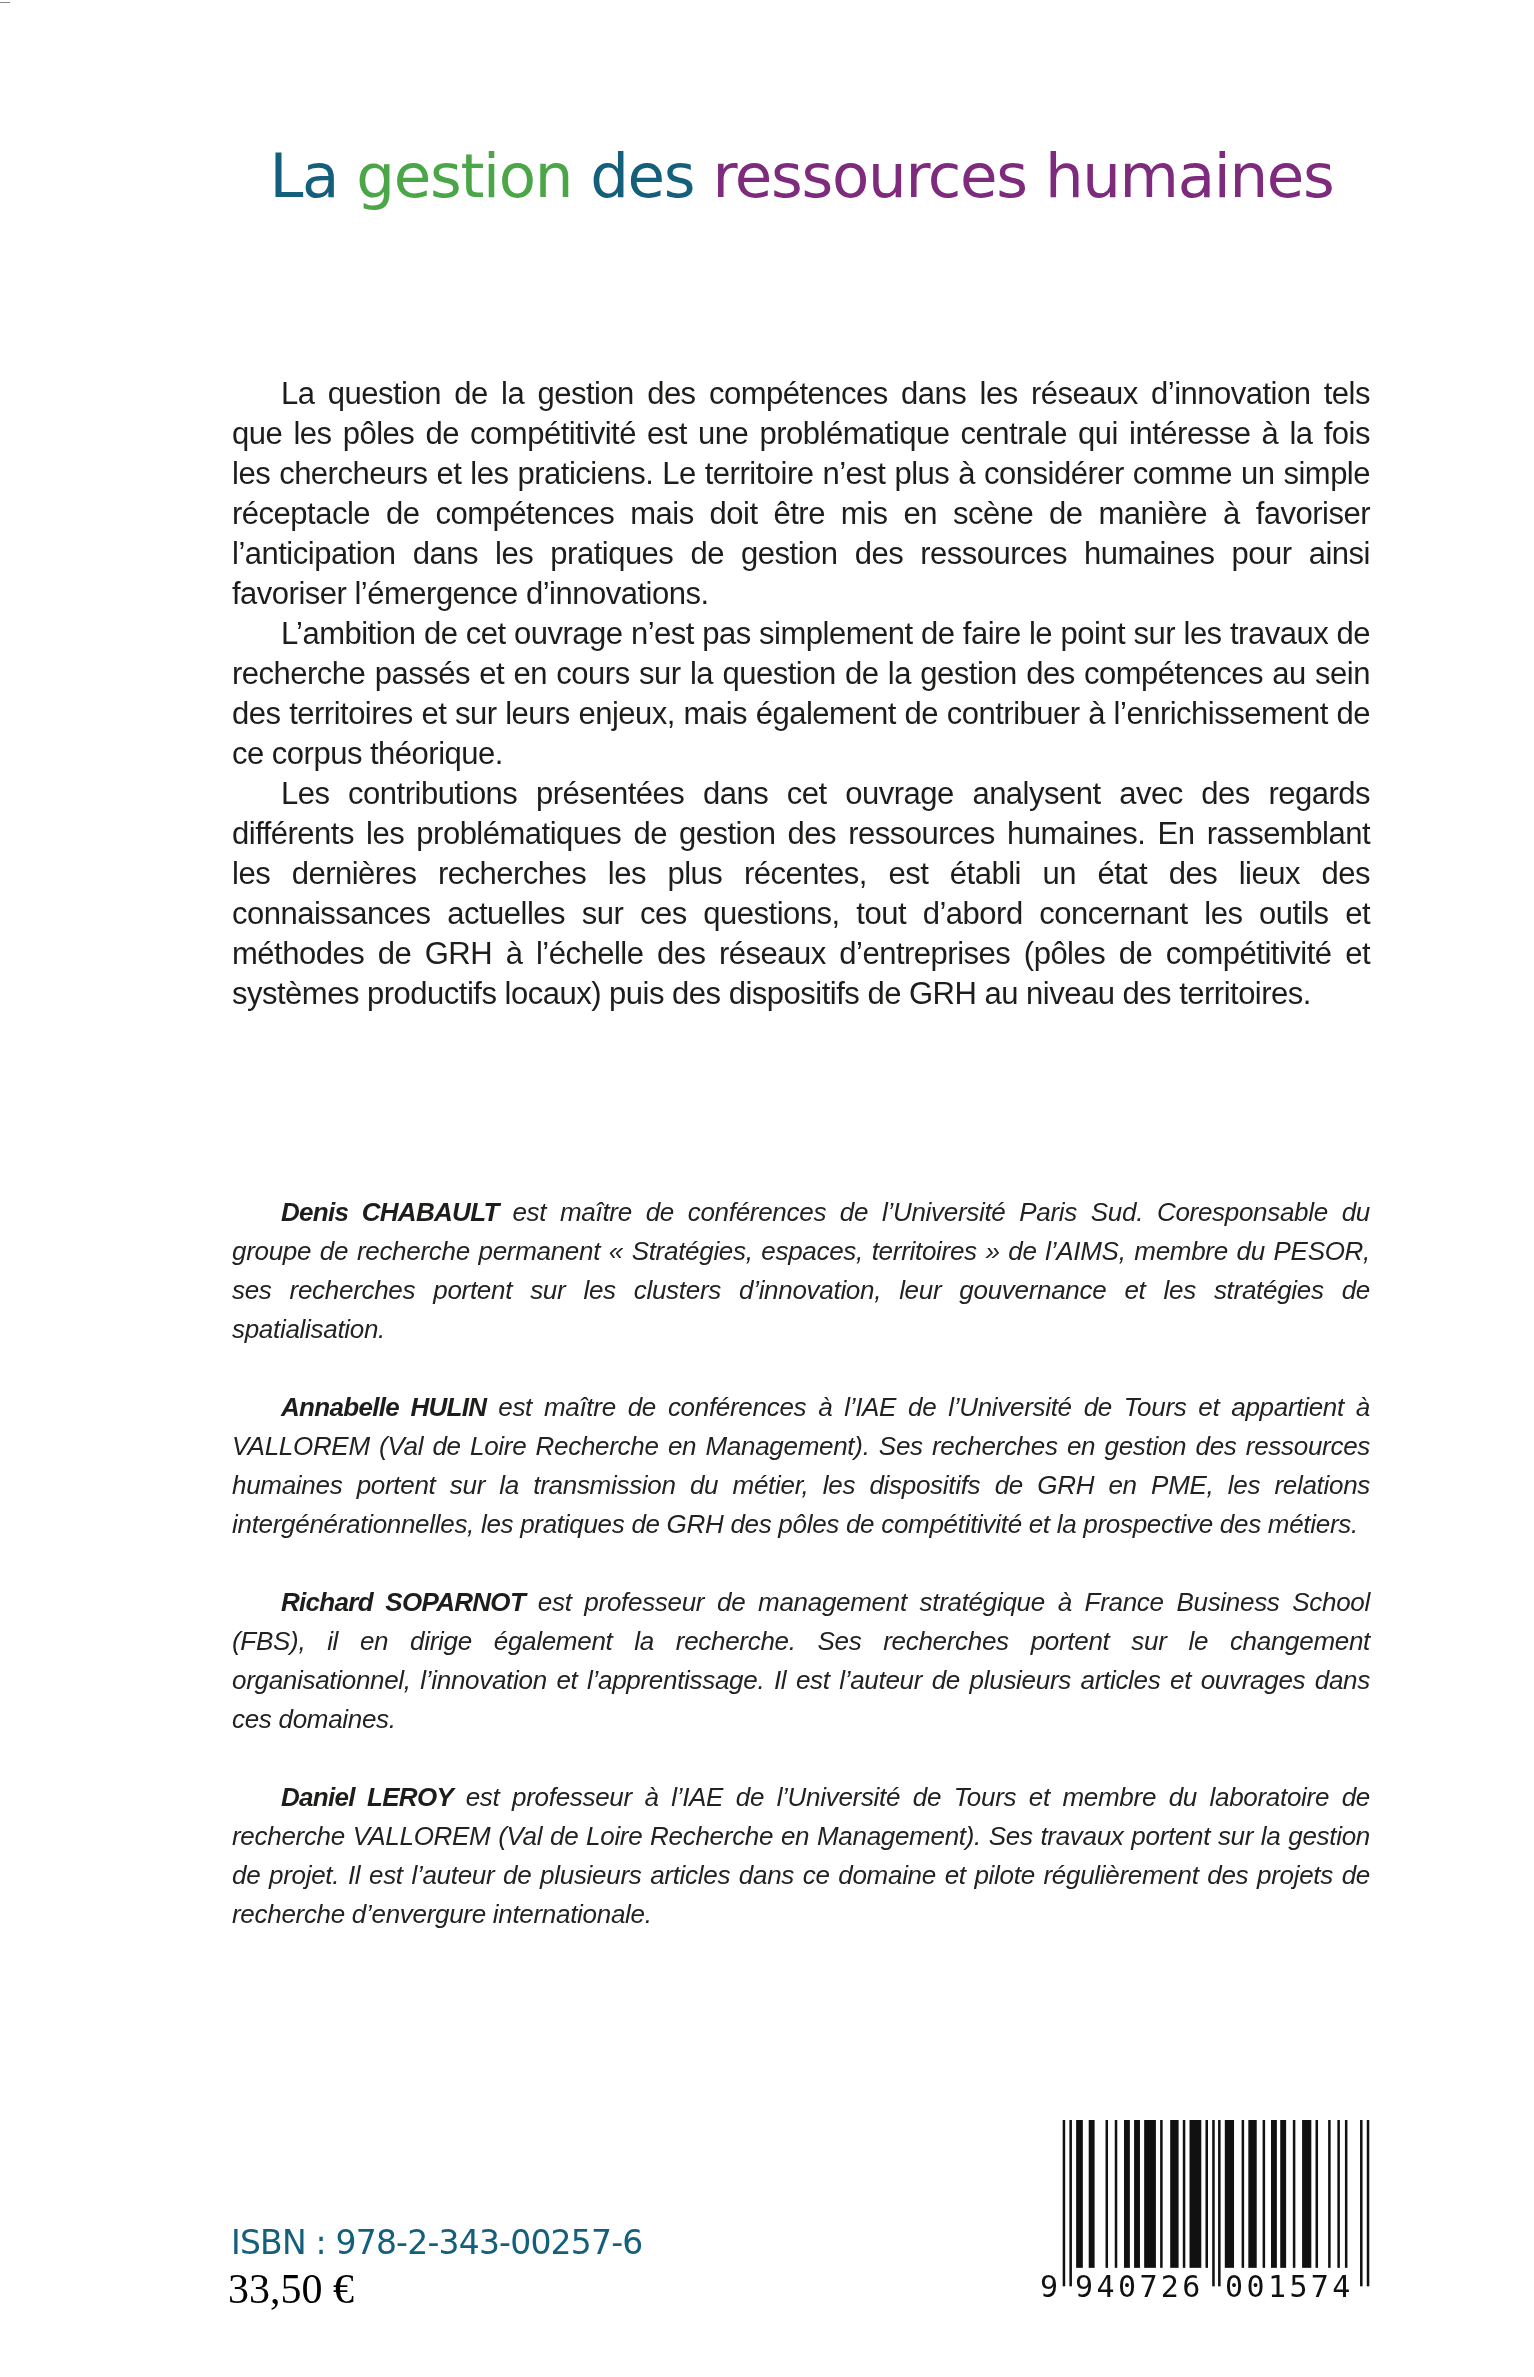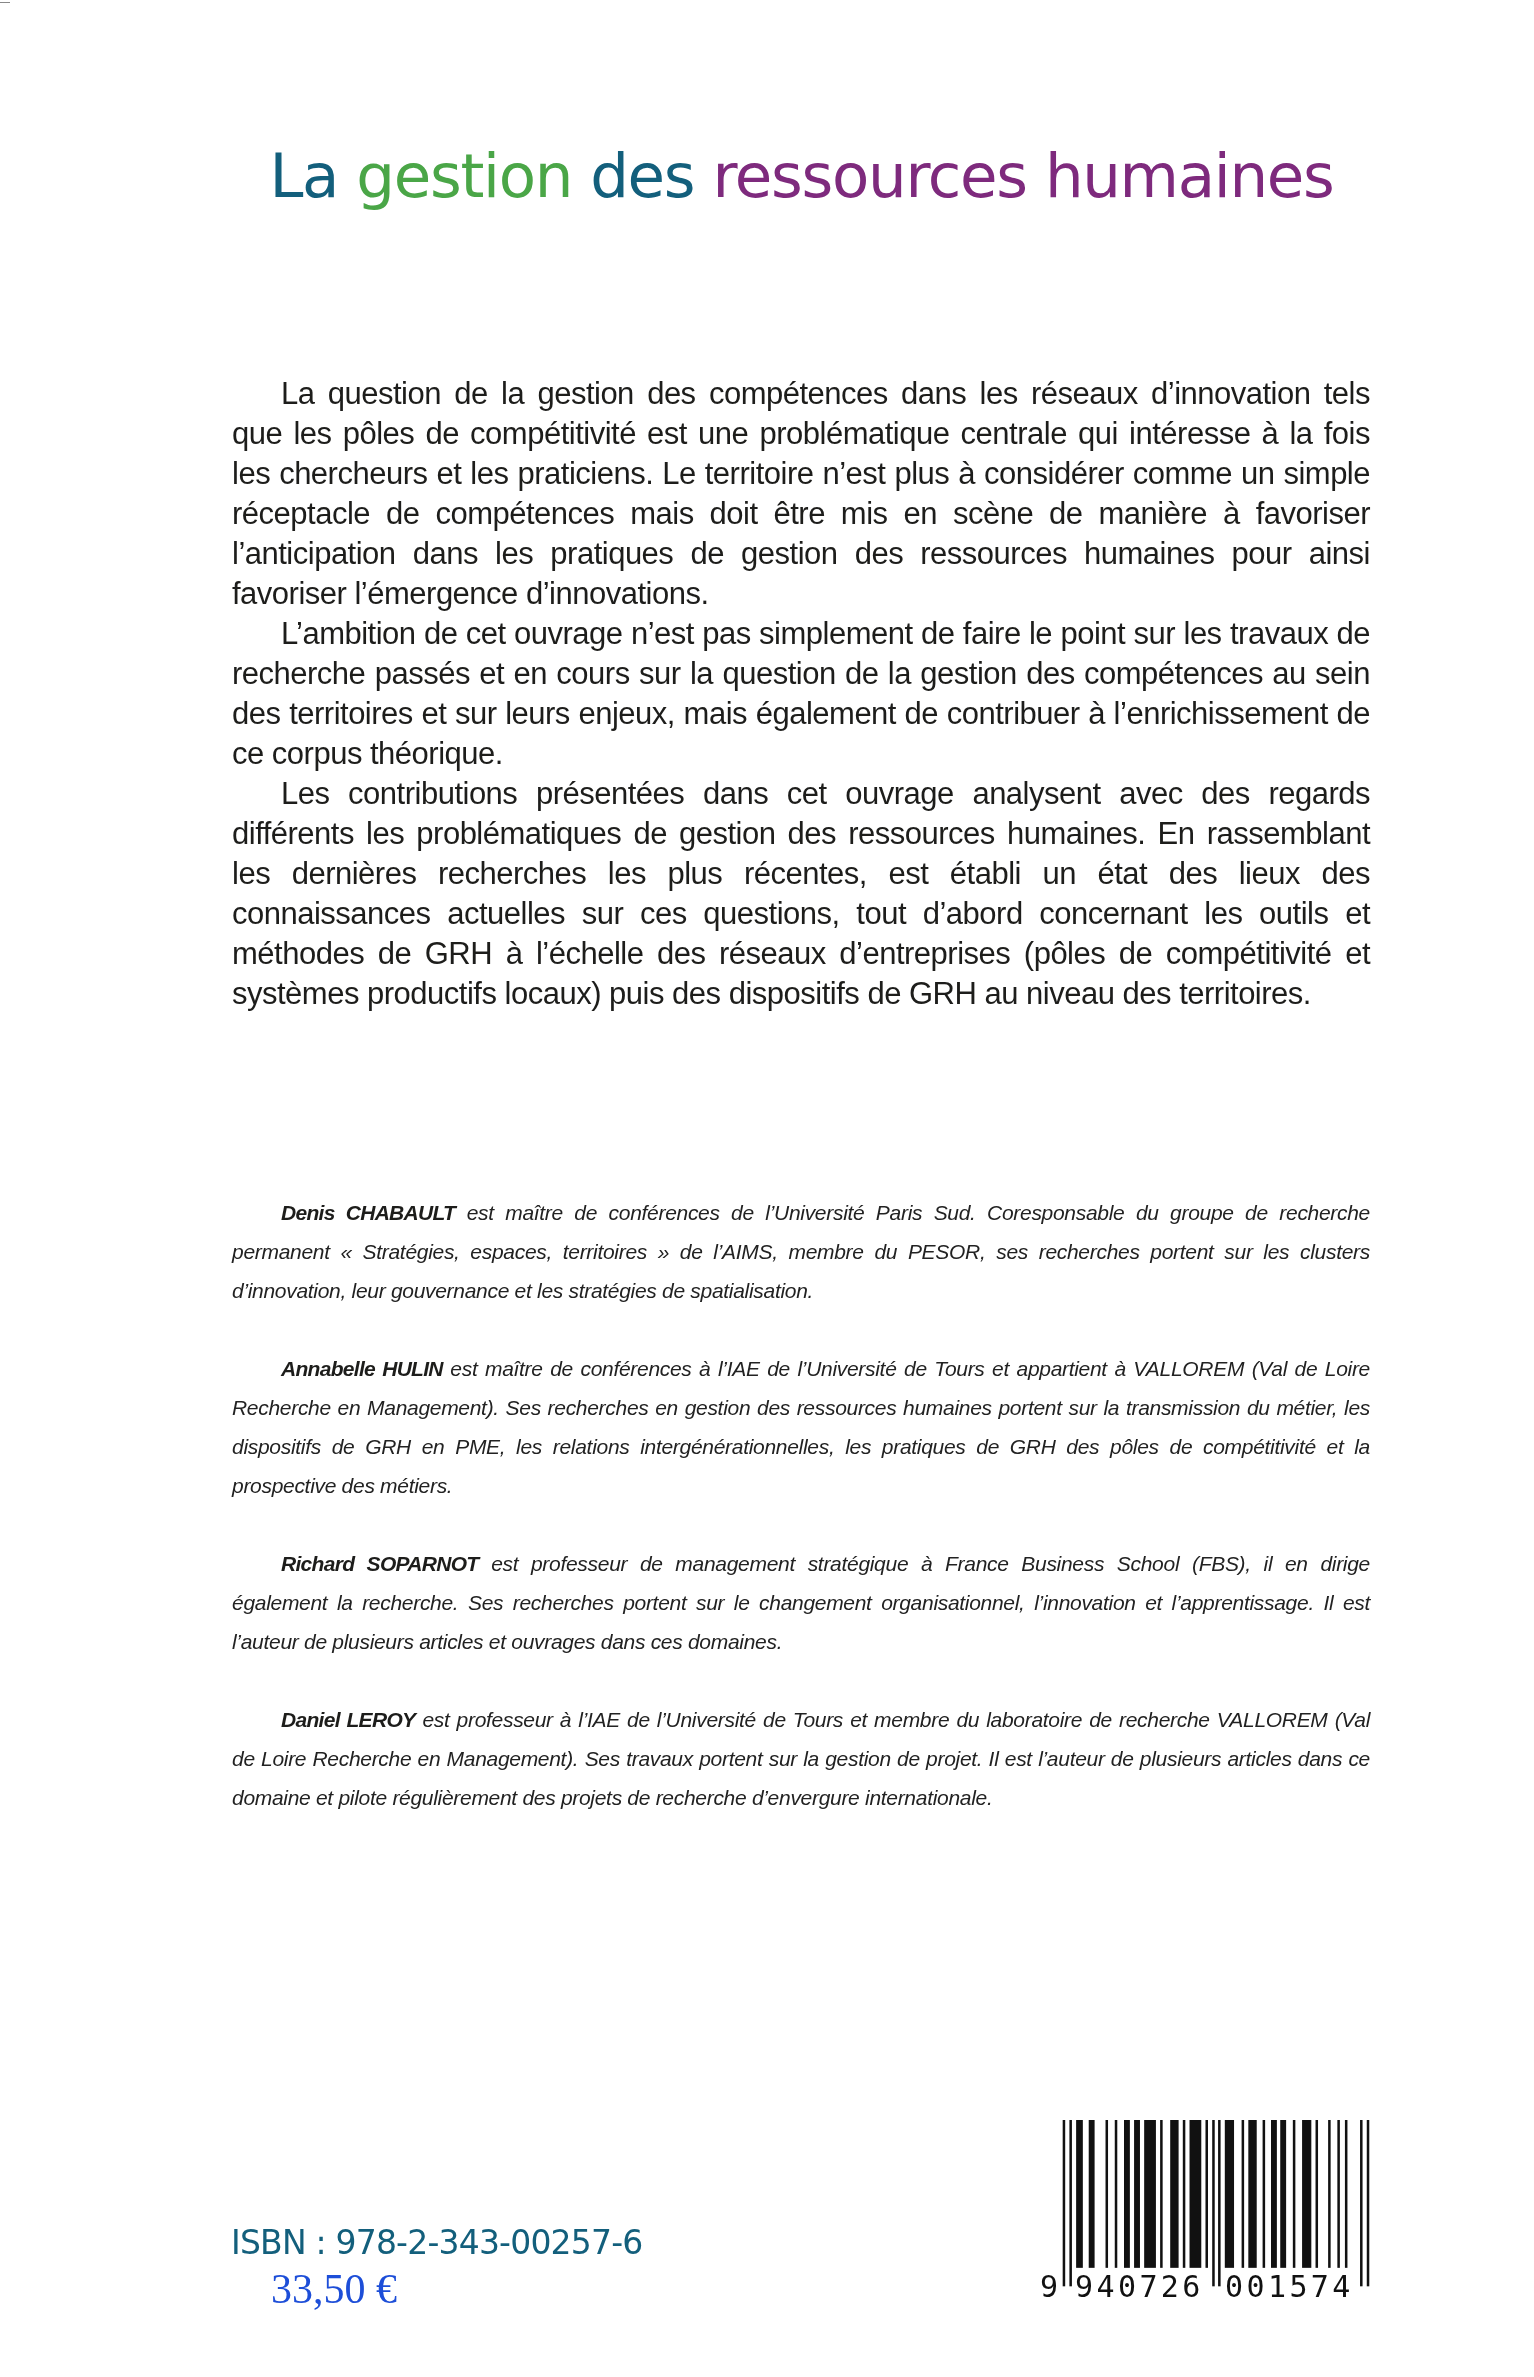--- a/index.html
+++ b/index.html
@@ -57,21 +57,21 @@
       text-indent: 49px;
     }
 
     .bios {
       position: absolute;
       left: 232px;
       top: 1193px;
       width: 1138px;
       font-family: "Liberation Sans", sans-serif;
       font-style: italic;
-      font-size: 21px;
+      font-size: 26px;
       line-height: 39px;
       text-align: justify;
       color: #222222;
       letter-spacing: -0.3px;
     }
     .bios p {
       margin: 0 0 39px 0;
       text-indent: 49px;
     }
     .bios .name {
@@ -89,23 +89,22 @@
       color: #135f7c;
       letter-spacing: -0.8px;
       white-space: nowrap;
     }
     .price {
       position: absolute;
       left: 228px;
       top: 2265px;
       font-family: "Liberation Serif", serif;
       font-size: 42px;
-      color: #1d4ed8;
+      color: #000000;
       white-space: nowrap;
-      margin-left: 43px;
     }
 
     .barcode {
       position: absolute;
       left: 1040px;
       top: 2120px;
       width: 336px;
       height: 185px;
     }
     .barcode svg { display: block; }

